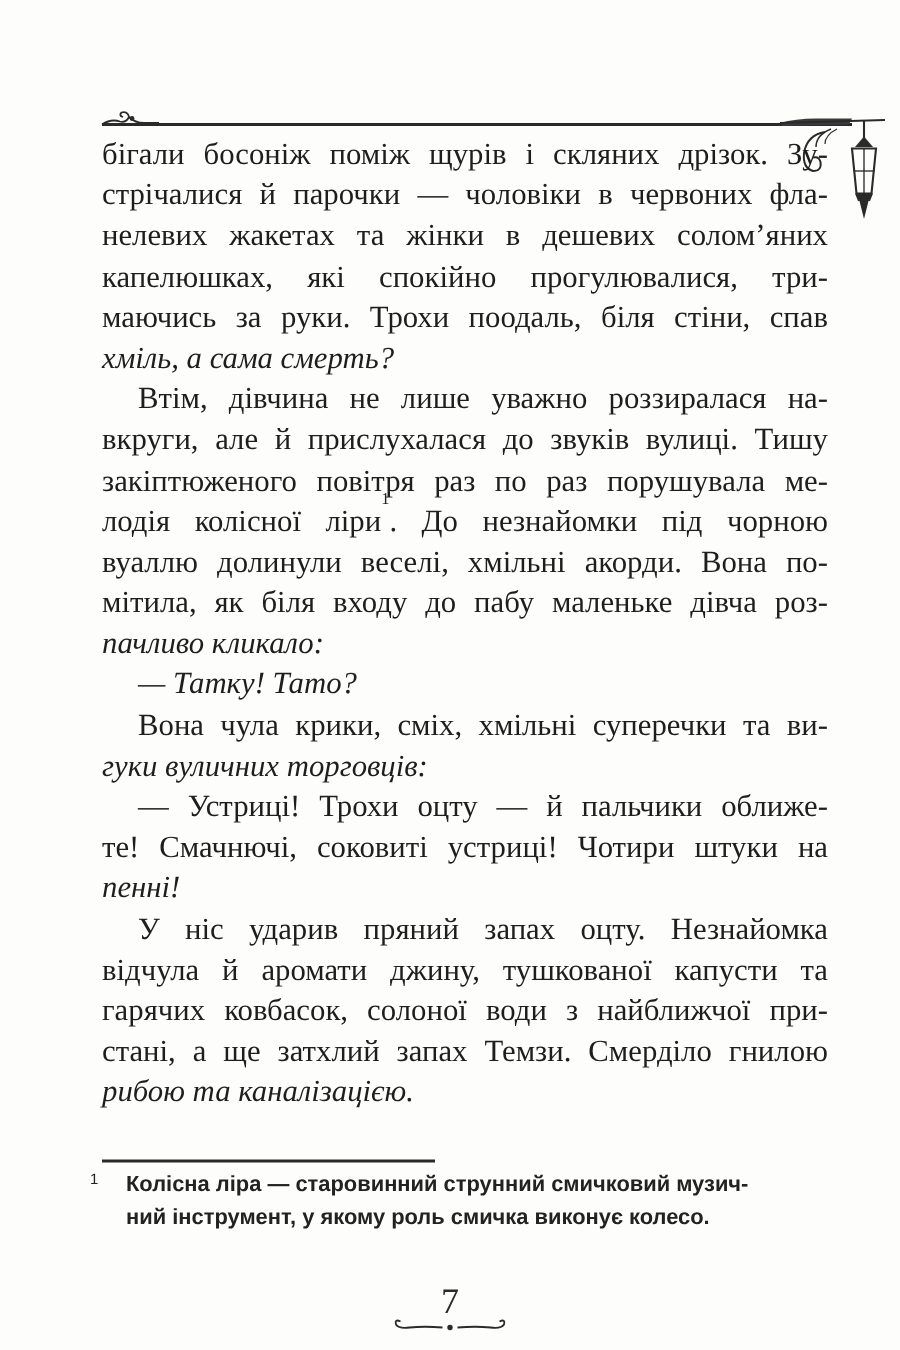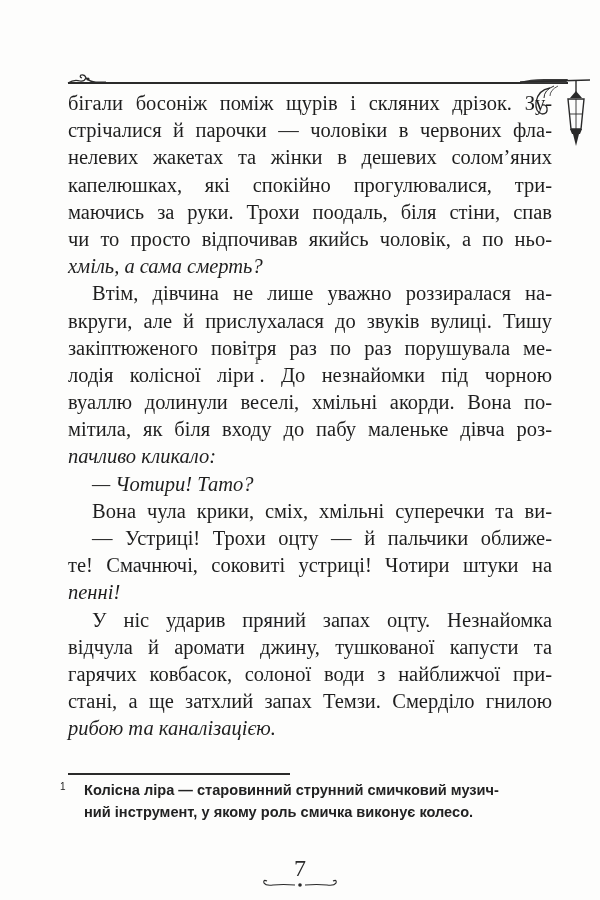--- a/index.html
+++ b/index.html
@@ -162,31 +162,31 @@
     <path d="M50 55 L62 55 L60 60 L52 60 Z" fill="#2a2a2a"></path>
     <path d="M53 60 L56 72 L59 60 Z" fill="#2a2a2a"></path>
   </svg>
 
   <div class="body-text">
     <span class="line">бігали босоніж поміж щурів і скляних дрізок. Зу-</span>
     <span class="line">стрічалися й парочки — чоловіки в червоних фла-</span>
     <span class="line">нелевих жакетах та жінки в дешевих солом’яних</span>
     <span class="line">капелюшках, які спокійно прогулювалися, три-</span>
     <span class="line">маючись за руки. Трохи поодаль, біля стіни, спав</span>
-    <span class="line">чи то просто відпочивав якийсь чоловік, а по ньо-</span>
     <span class="line last">хміль, а сама смерть?</span>
     <span class="line indent">Втім, дівчина не лише уважно роззиралася на-</span>
     <span class="line">вкруги, але й прислухалася до звуків вулиці. Тишу</span>
     <span class="line">закіптюженого повітря раз по раз порушувала ме-</span>
     <span class="line"><span>лодія колісної ліри</span><sup class="fn-ref">1</sup><span>. До незнайомки під чорною</span></span>
     <span class="line">вуаллю долинули веселі, хмільні акорди. Вона по-</span>
     <span class="line">мітила, як біля входу до пабу маленьке дівча роз-</span>
     <span class="line last">пачливо кликало:</span>
-    <span class="line indent last">— Чотири! Тато?</span>
+    <span class="line indent last">— Татку! Тато?</span>
     <span class="line indent">Вона чула крики, сміх, хмільні суперечки та ви-</span>
+    <span class="line last">гуки вуличних торговців:</span>
     <span class="line indent">— Устриці! Трохи оцту — й пальчики оближе-</span>
     <span class="line">те! Смачнючі, соковиті устриці! Чотири штуки на</span>
     <span class="line last">пенні!</span>
     <span class="line indent">У ніс ударив пряний запах оцту. Незнайомка</span>
     <span class="line">відчула й аромати джину, тушкованої капусти та</span>
     <span class="line">гарячих ковбасок, солоної води з найближчої при-</span>
     <span class="line">стані, а ще затхлий запах Темзи. Смерділо гнилою</span>
     <span class="line last">рибою та каналізацією.</span>
   </div>
 

